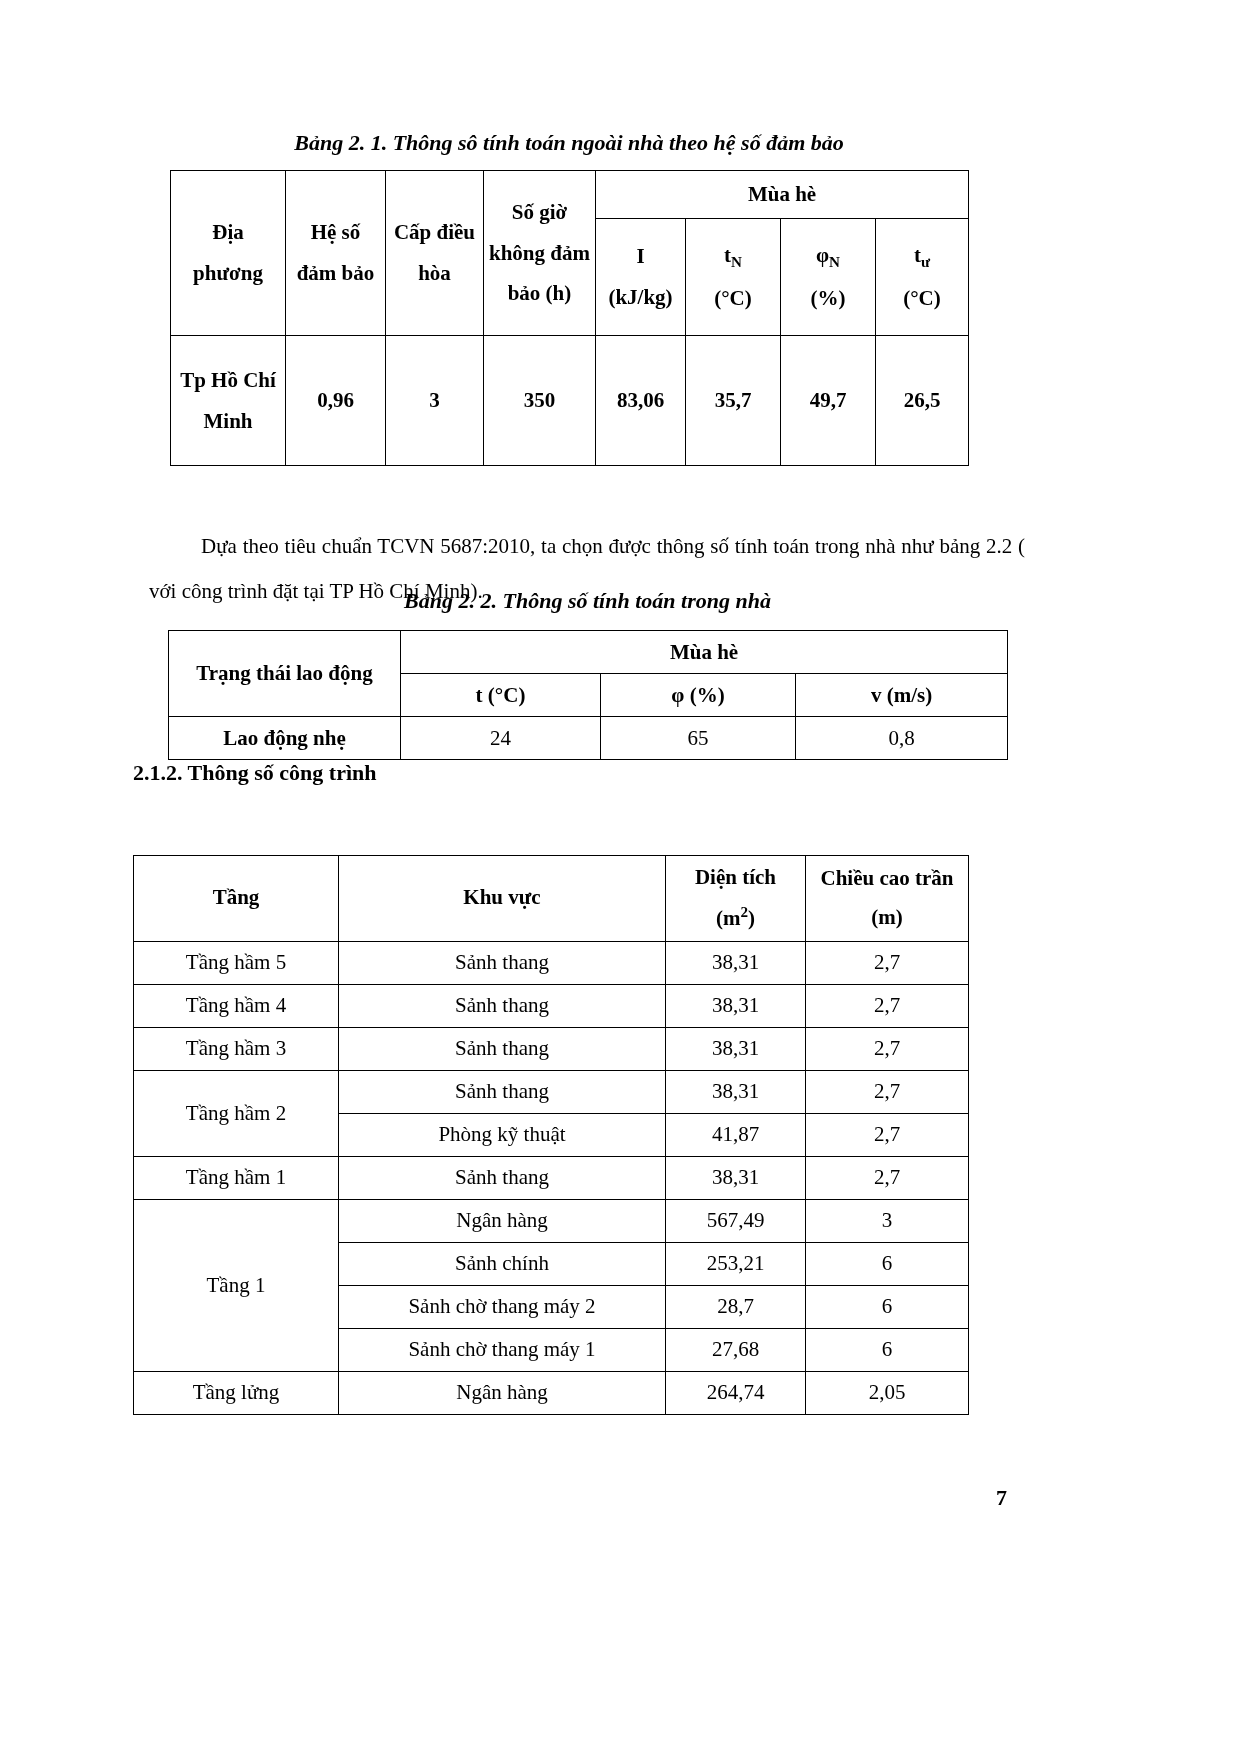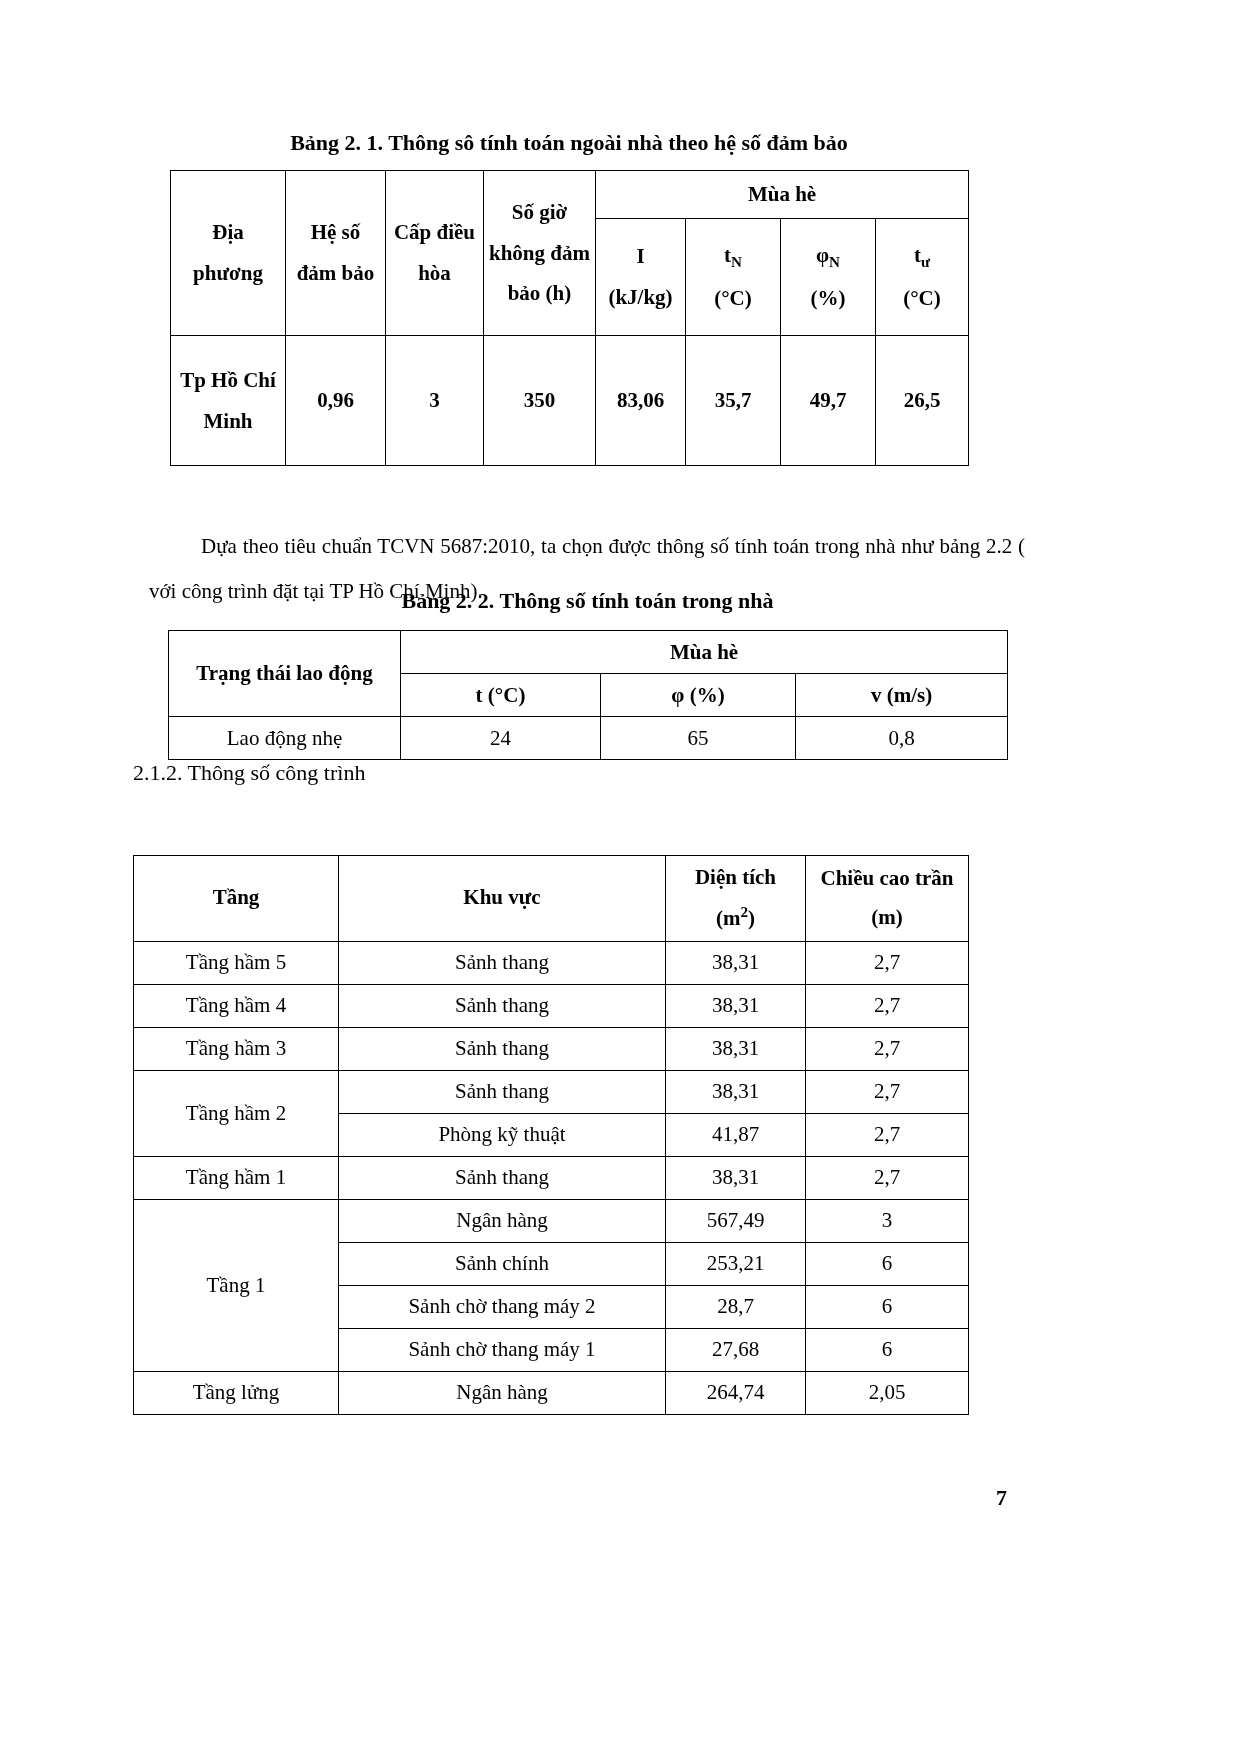--- a/index.html
+++ b/index.html
@@ -20,20 +20,21 @@
     text-align: center;
     vertical-align: middle;
     padding: 2px 5px;
     overflow: hidden;
   }
   .caption {
     position: absolute;
     font-weight: bold;
     font-size: 22px;
     text-align: center;
+    font-style: italic;
   }
   .caption1 { left: 170px; top: 130px; width: 798px; }
   .caption2 { left: 168px; top: 588px; width: 839px; }
   .caption3 { left: 133px; top: 815px; width: 835px; }
 
   
   .t1 { position: absolute; left: 170px; top: 170px; width: 798px; }
   .t1 td { font-weight: bold; line-height: 1.95; }
   .t1 tr.r1 td { height: 48px; }
   .t1 tr.r2 td { height: 117px; }
@@ -49,28 +50,28 @@
     line-height: 45px;
     text-indent: 52px;
     text-align: justify;
     margin-left: 16px;
   }
 
   
   .t2 { position: absolute; left: 168px; top: 630px; width: 839px; border-radius: 17px; }
   .t2 td { height: 43px; }
   .t2 tr.hdr td { font-weight: bold; }
-  .t2 td.lbl { font-weight: normal; }
+  .t2 td.lbl { font-weight: bold; }
 
   
   .heading {
     position: absolute;
     left: 133px;
     top: 760px;
-    font-weight: normal;
+    font-weight: bold;
     font-size: 22px;
   }
 
   
   .t3 { position: absolute; left: 133px; top: 855px; width: 835px; padding-left: 8px; }
   .t3 td { height: 43px; }
   .t3 tr.hdr td { font-weight: bold; height: 85px; line-height: 1.9; }
   .t3 sup { font-size: 0.72em; }
 
   .pagenum {

